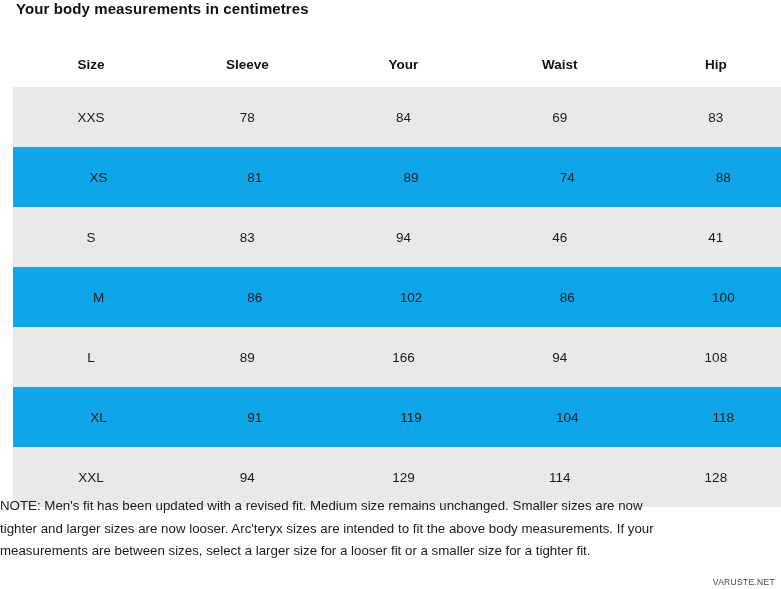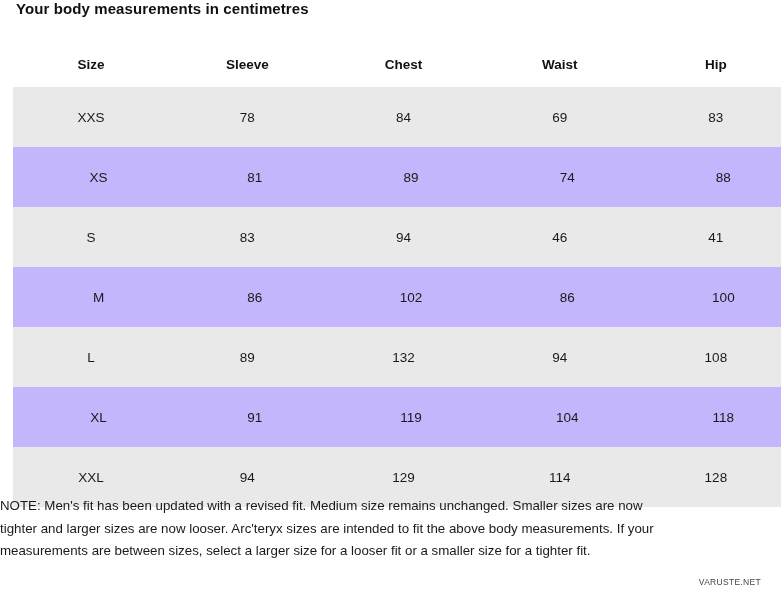--- a/index.html
+++ b/index.html
@@ -56,55 +56,55 @@
     height: 60px;
     vertical-align: middle;
     padding: 0;
     color: #1a1a1a;
     font-size: 13.5px;
   }
   table.size-table tr.shaded td {
     background: #e9e9e9;
   }
   table.size-table tr.plain td {
-    background: #c4b5fd;
+    background: #0ea5e9;
     padding-left: 15px;
   }
   .note {
     position: absolute;
     top: 482px;
     left: 0px;
     width: 664px;
     font-size: 13.3px;
     line-height: 22.5px;
     color: #1a1a1a;
   }
   .watermark {
     position: absolute;
-    right: 20px;
+    right: 6px;
     bottom: 2px;
     font-size: 8.5px;
     letter-spacing: 0.3px;
     color: #444444;
     font-family: "Liberation Sans", sans-serif;
   }
 </style>
 </head>
 <body>
 
 <div class="page">
 
   <h1 class="title">Your body measurements in centimetres</h1>
 
   <table class="size-table">
     <thead>
       <tr>
         <th>Size</th>
         <th>Sleeve</th>
-        <th>Chest</th>
+        <th>Your</th>
         <th>Waist</th>
         <th>Hip</th>
       </tr>
     </thead>
     <tbody>
       <tr class="shaded">
         <td>XXS</td>
         <td>78</td>
         <td>84</td>
         <td>69</td>
@@ -127,21 +127,21 @@
       <tr class="plain">
         <td>M</td>
         <td>86</td>
         <td>102</td>
         <td>86</td>
         <td>100</td>
       </tr>
       <tr class="shaded">
         <td>L</td>
         <td>89</td>
-        <td>132</td>
+        <td>166</td>
         <td>94</td>
         <td>108</td>
       </tr>
       <tr class="plain">
         <td>XL</td>
         <td>91</td>
         <td>119</td>
         <td>104</td>
         <td>118</td>
       </tr>

